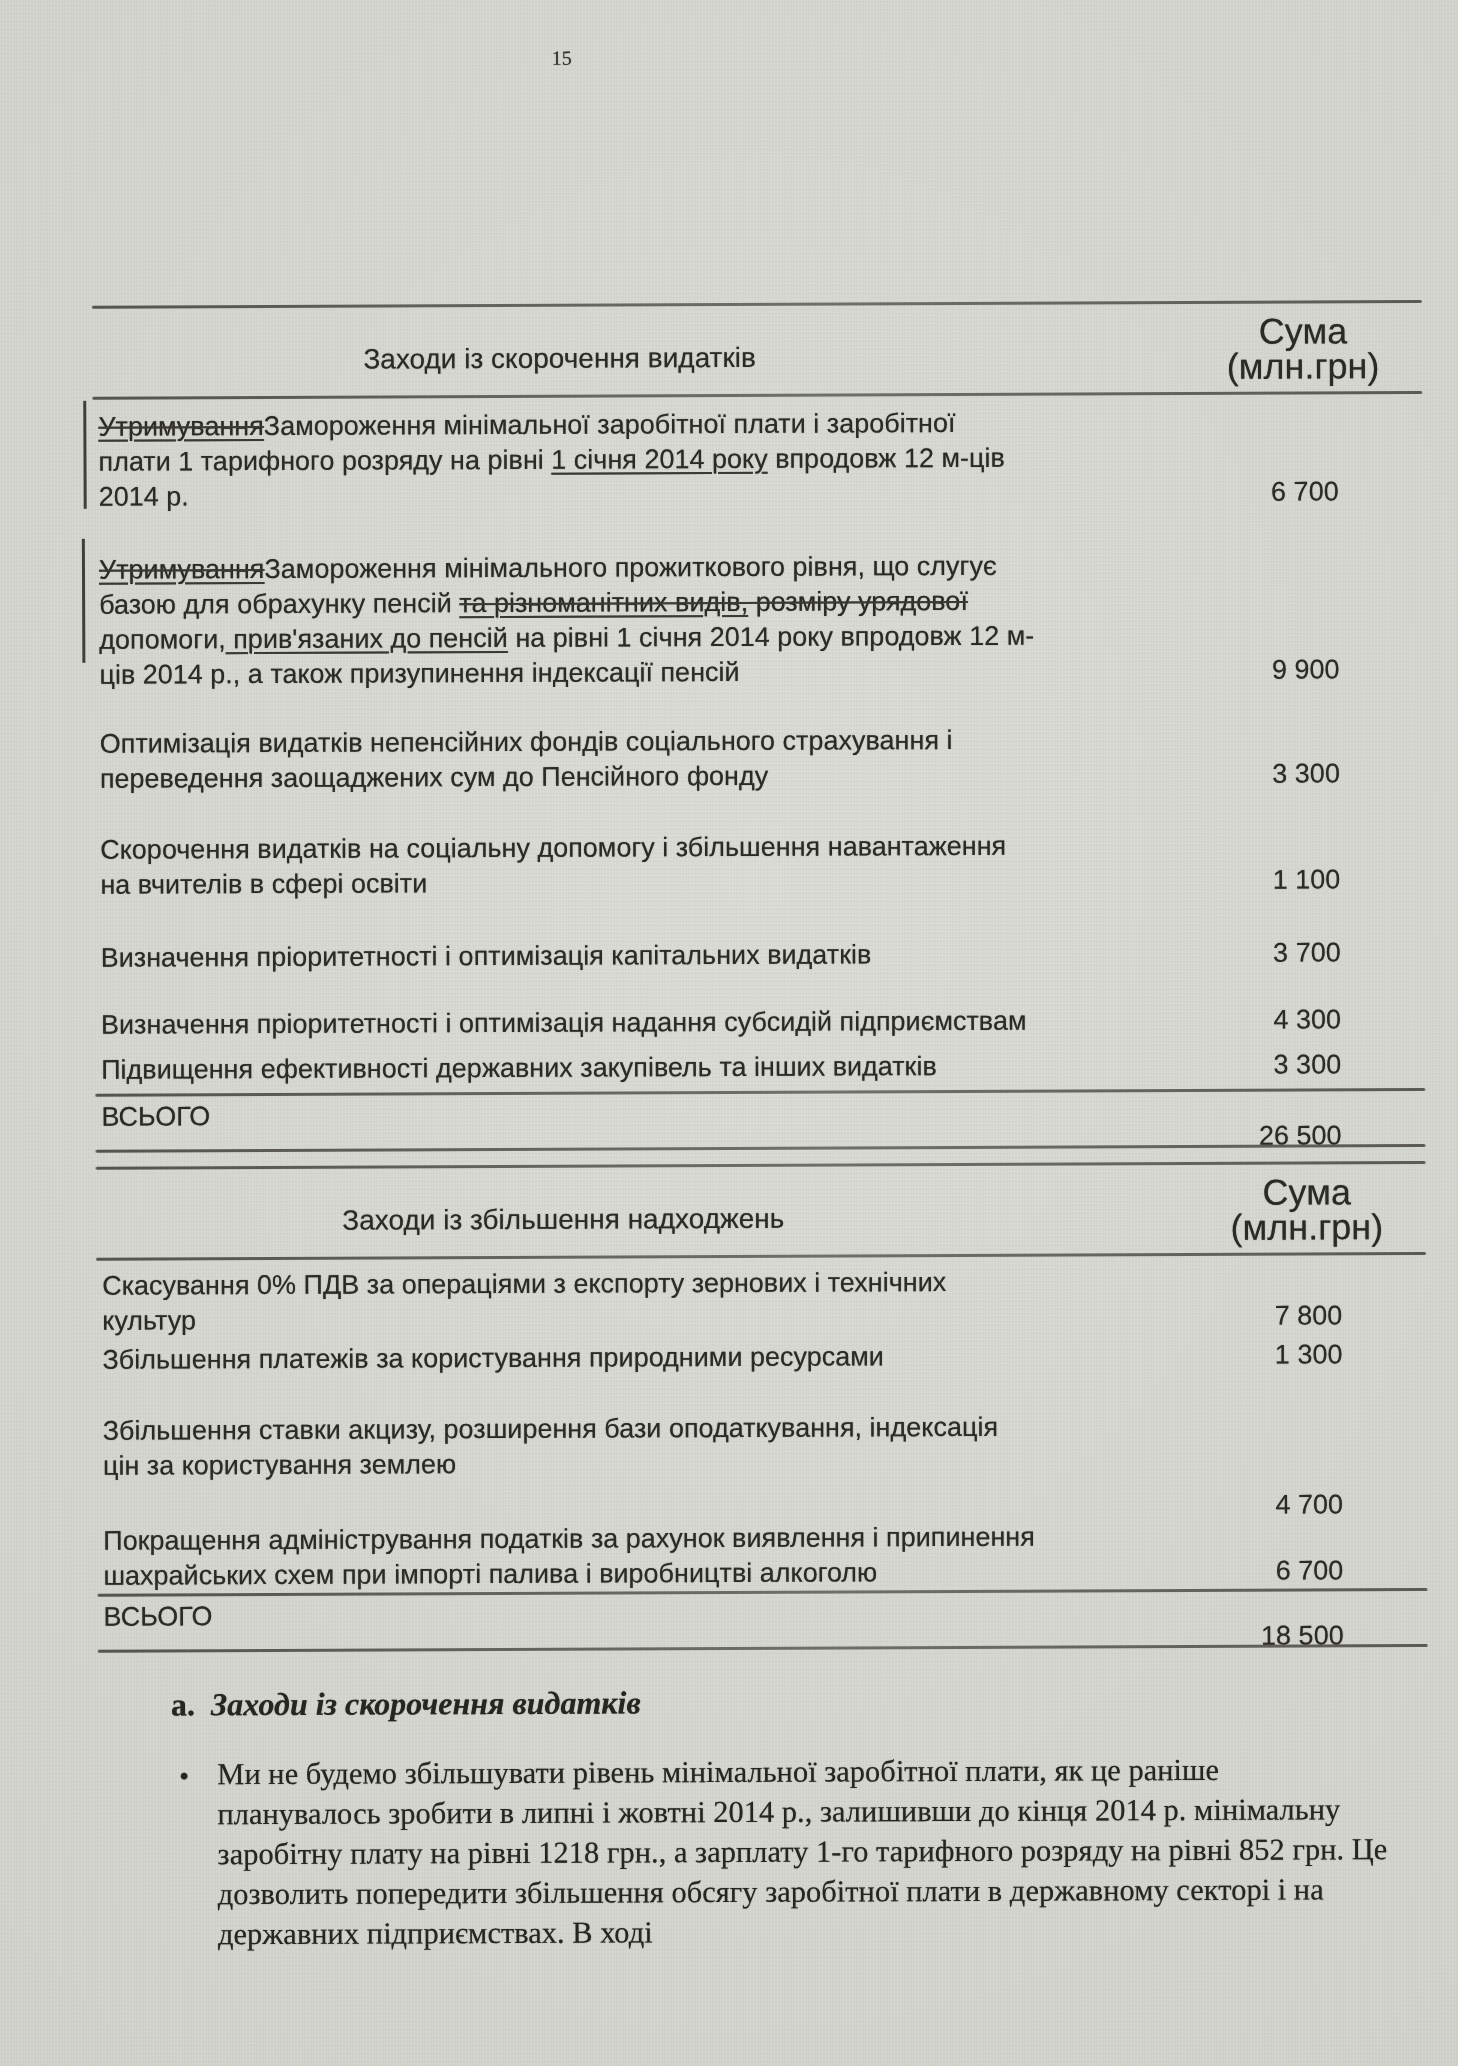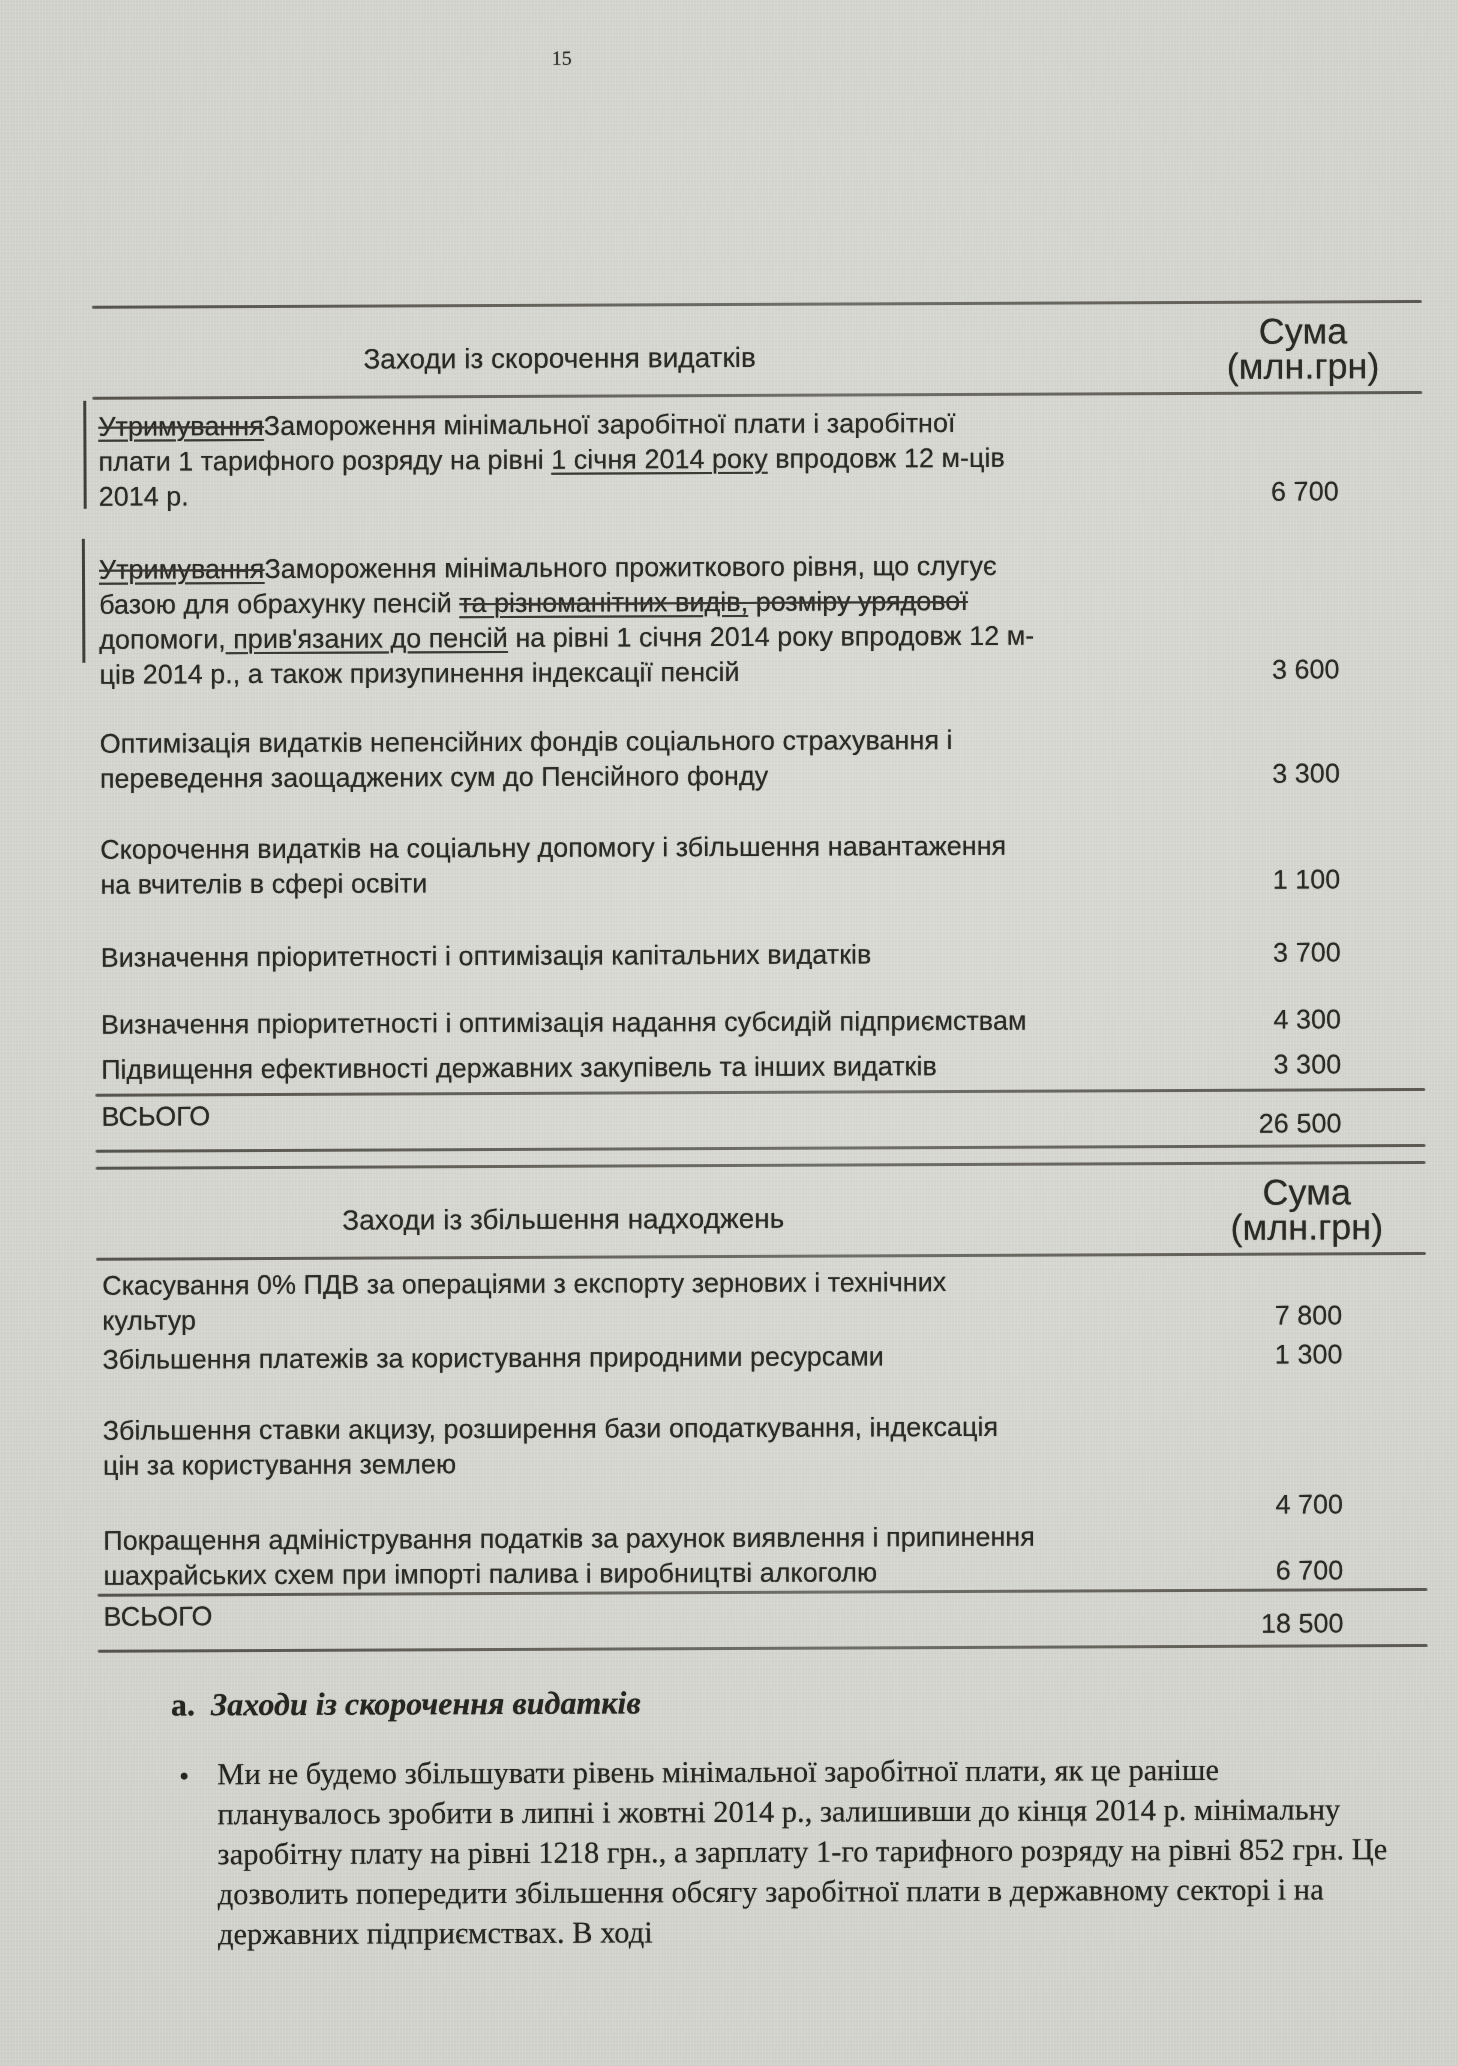--- a/index.html
+++ b/index.html
@@ -25,21 +25,21 @@
   .thead .ttl{width:935px;text-align:center;padding-top:24px;font-size:28px;}
   .thead .sum{width:222px;margin-left:auto;margin-right:8px;text-align:center;font-size:36px;line-height:35px;}
   .trow{display:flex;align-items:flex-end;}
   .desc{width:935px;padding-left:6px;}
   .val{margin-left:auto;padding-right:84px;white-space:nowrap;}
   .mt4{margin-top:4px;}  .mt8{margin-top:8px;}  .mt10{margin-top:10px;}
   .mt32{margin-top:32px;} .mt34{margin-top:34px;} .mt36{margin-top:36px;}
   .mt38{margin-top:38px;} .mt40{margin-top:40px;} .mt6{margin-top:6px;}
   .total{padding:3px 0 15px 0;}
   .total .desc{width:600px;}
-  .total .val{position:relative;top:12px;}
+  .total .val{position:relative;top:24px;}
   .val.drop{position:relative;top:44px;}
   .seg{text-underline-offset:4px;text-decoration-thickness:2px;text-decoration-color:#3b3a32;}
   .seg-s{text-decoration-line:line-through;}
   .seg-u{text-decoration-line:underline;}
   .seg-su{text-decoration-line:underline line-through;}
   .change-bar{position:absolute;width:3px;background:#403f38;filter:blur(.45px);}
   #bar1{left:86px;top:398px;height:108px;}
   #bar2{left:84px;top:536px;height:124px;}
   
   .section-a{position:absolute;left:168px;top:1684px;font-family:"Liberation Serif",serif;font-size:32px;font-weight:bold;font-style:italic;color:#26251f;}
@@ -74,21 +74,21 @@
         <div class="desc">
           <span class="seg seg-su">Утримування</span><span class="seg">Замороження мінімальної заробітної плати і заробітної плати 1  тарифного розряду на рівні </span><span class="seg seg-u">1 січня 2014 року</span><span class="seg"> впродовж 12 м-ців 2014 р.</span>
         </div>
         <div class="val">6 700</div>
       </div>
 
       <div class="trow mt38">
         <div class="desc">
           <span class="seg seg-su">Утримування</span><span class="seg">Замороження мінімального прожиткового рівня, що слугує базою  для обрахунку пенсій </span><span class="seg seg-su">та різноманітних видів,</span><span class="seg seg-s"> розміру урядової</span><span class="seg"> допомоги,</span><span class="seg seg-u"> прив'язаних до пенсій</span><span class="seg"> на рівні 1 січня 2014 року впродовж 12 м-ців 2014 р., а також призупинення індексації пенсій</span>
         </div>
-        <div class="val">3 600</div>
+        <div class="val">9 900</div>
       </div>
 
       <div class="trow mt34">
         <div class="desc">Оптимізація видатків непенсійних фондів соціального страхування і переведення заощаджених сум до Пенсійного фонду</div>
         <div class="val">3 300</div>
       </div>
 
       <div class="trow mt36">
         <div class="desc">Скорочення видатків на соціальну допомогу і збільшення навантаження на вчителів в сфері освіти</div>
         <div class="val">1 100</div>

